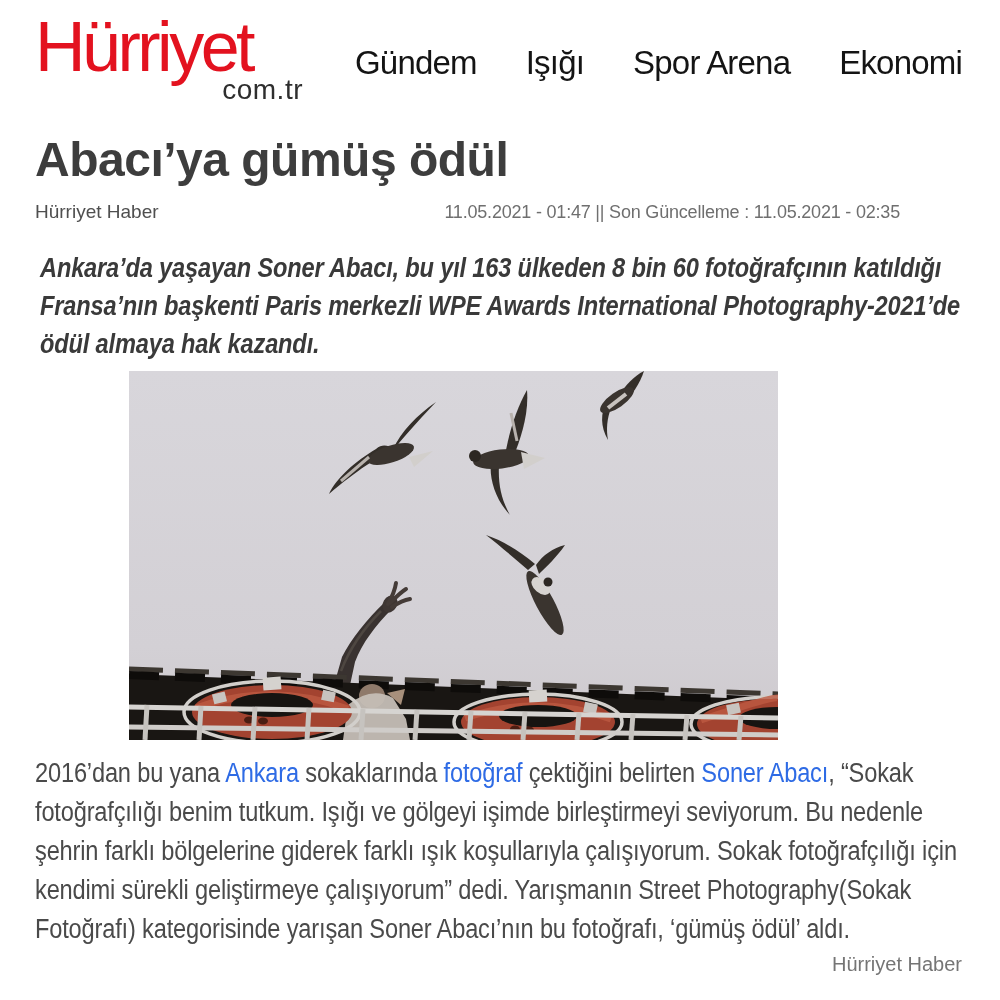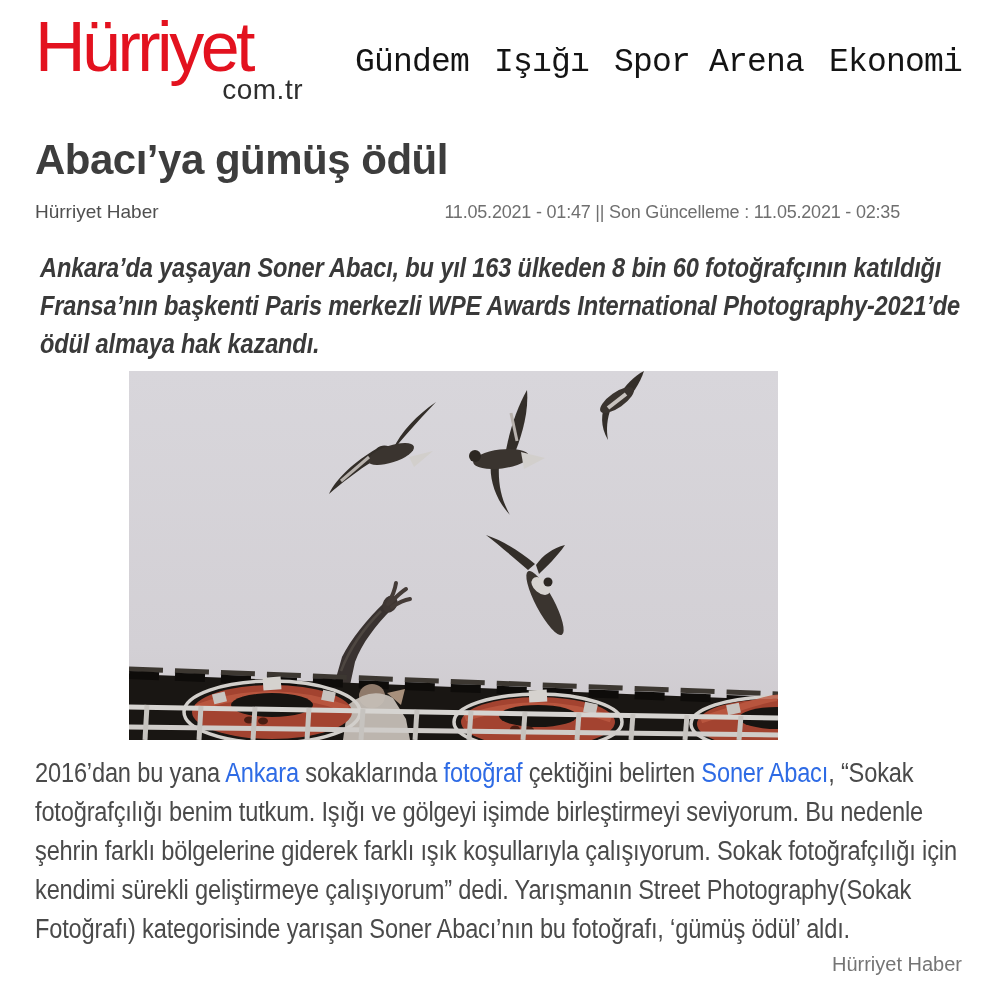--- a/index.html
+++ b/index.html
@@ -5,24 +5,24 @@
   html,body{margin:0;padding:0;background:#ffffff;}
   body{width:1000px;height:1000px;overflow:hidden;font-family:"Liberation Sans",sans-serif;color:#3d3d3d;}
   .page{padding:0 38px 0 35px;}
 
   
   header{display:flex;align-items:flex-start;padding-top:12px;height:103px;}
   .logo{width:272px;flex:0 0 auto;cursor:pointer;}
   .logo-main{font-size:70px;font-weight:normal;letter-spacing:-3.5px;line-height:1.02;color:#e3121f;}
   .logo-sub{font-size:28px;color:#2e2e2e;text-align:right;margin-top:-9px;padding-right:4px;letter-spacing:0.5px;}
   nav{flex:1;display:flex;justify-content:space-between;align-items:center;margin-left:48px;margin-top:32px;}
-  .nav-item{font-size:33px;color:#141414;letter-spacing:-0.8px;cursor:pointer;white-space:nowrap;font-family:Liberation Mono, monospace;}
+  .nav-item{font-size:33px;color:#141414;letter-spacing:-0.8px;cursor:pointer;white-space:nowrap;}
 
   
-  h1{margin:22px 0 0 0;font-size:42px;line-height:46px;font-weight:bold;color:#3d3d3d;letter-spacing:-0.5px;}
+  h1{margin:22px 0 0 0;font-size:48px;line-height:46px;font-weight:bold;color:#3d3d3d;letter-spacing:-0.5px;}
   .byline-row{display:flex;align-items:baseline;margin-top:18px;height:22px;}
   .author{font-size:19px;color:#4f4f4f;}
   .dates{margin-left:auto;margin-right:62px;font-size:18px;color:#6f6f6f;letter-spacing:-0.2px;}
 
   
   .lead{margin:26px 0 0 5px;width:1056px;transform:scaleX(0.875);transform-origin:left top;
         font-size:27px;line-height:38px;font-weight:bold;font-style:italic;color:#3a3a3a;letter-spacing:-0.2px;}
 
   
   figure{margin:8px 0 0 94px;padding:0;width:649px;height:369px;}

